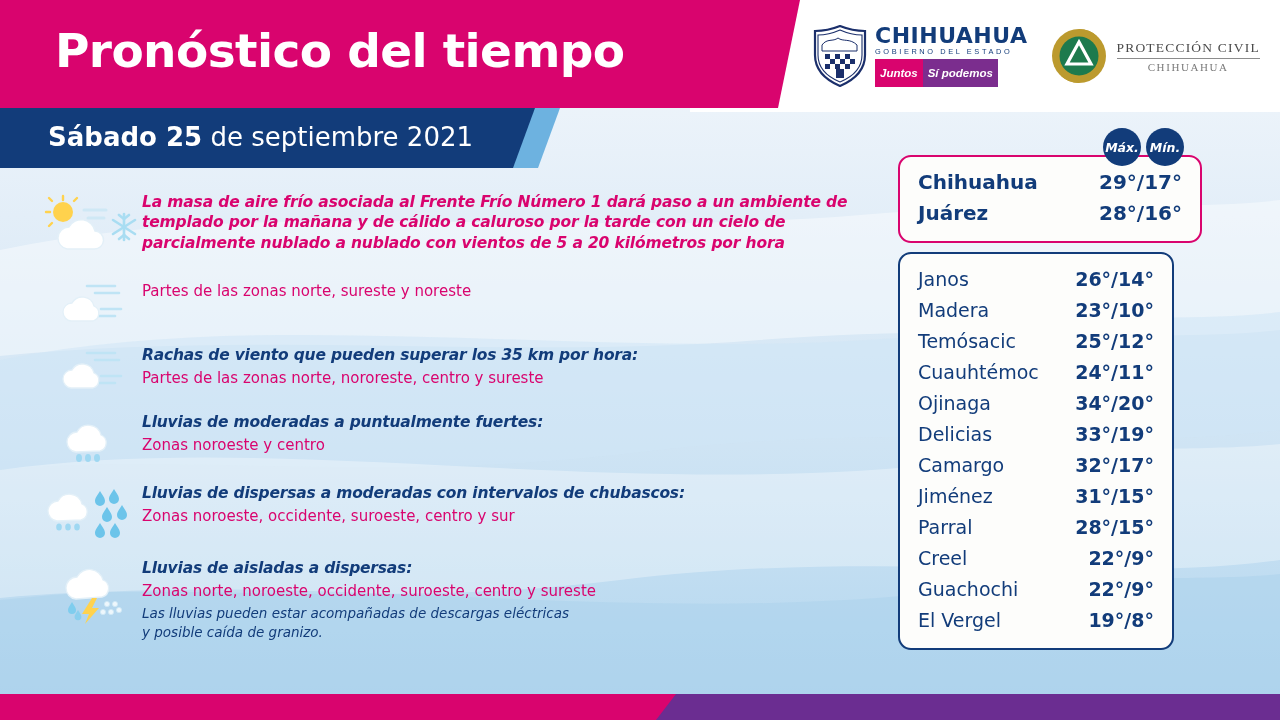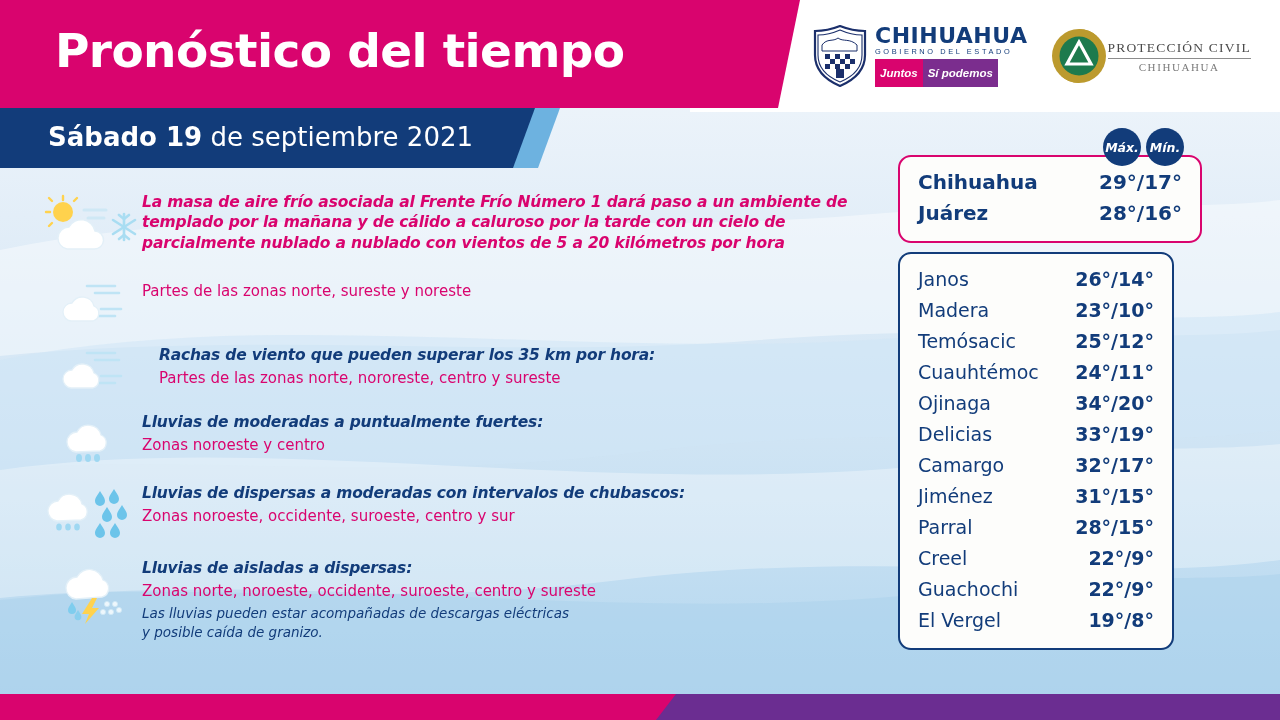--- a/index.html
+++ b/index.html
@@ -51,21 +51,21 @@
   
   .logos { position:absolute; left:812px; top:14px; height:84px; display:flex; align-items:center; gap:22px; z-index:7;}
   .logo-chih { display:flex; align-items:center; gap:7px; }
   .shield { width:56px; height:62px; }
   .chih-txt { display:flex; flex-direction:column; gap:1px; }
   .chih-name { font-size:22px; font-weight:bold; color:#123c7a; letter-spacing:0.5px; line-height:1; font-family:"DejaVu Sans", sans-serif;}
   .chih-sub { font-size:7.4px; color:#123c7a; letter-spacing:2.6px; line-height:1; }
   .chih-tag { display:flex; margin-top:2px; height:28px; }
   .tag-a { background:#d9046e; color:#fff; font-size:11.5px; font-weight:bold; font-style:italic; padding:0 5px; display:flex; align-items:center; }
   .tag-b { background:#7b2d8e; color:#fff; font-size:11.5px; font-weight:bold; font-style:italic; padding:0 5px; display:flex; align-items:center; }
-  .logo-pc { display:flex; align-items:center; }
+  .logo-pc { display:flex; align-items:center; gap:9px; }
   .pc-txt { display:flex; flex-direction:column; align-items:center; }
   .pc-name { font-size:13.5px; color:#4a4a4a; letter-spacing:1.2px; font-family:"Liberation Serif", serif; }
   .pc-rule { width:100%; height:1px; background:#8c8c8c; margin:2px 0; }
   .pc-sub { font-size:11px; color:#7a7a7a; letter-spacing:1.6px; font-family:"Liberation Serif", serif; }
 
   
   .forecast { position:absolute; left:42px; top:190px; width:810px; z-index:6; }
   .fc-row { display:flex; align-items:flex-start; }
   .fc-icon { width:100px; flex:0 0 100px; display:flex; justify-content:center; padding-top:2px; }
   .fc-body { flex:1; padding-top:2px; }
@@ -141,21 +141,21 @@
   <path d="M0 600 C 300 566, 620 628, 940 592 C 1120 572, 1200 582, 1280 574 L1280 700 L0 700 Z" fill="#a8d0ea" opacity="0.45"></path>
 </svg>
 
 <div class="header-wrap">
   <div class="hdr-white"></div>
   <div class="hdr-magenta"></div>
   <div class="hdr-title">Pronóstico del tiempo</div>
   <div class="date-bar"></div>
   <div class="date-accent"></div>
   <div class="date-text">
-    <b>Sábado 19</b><span> de septiembre 2021</span>
+    <b>Sábado 25</b><span> de septiembre 2021</span>
   </div>
 </div>
 
 <div class="logos">
   <div class="logo-chih">
     <svg class="shield" viewBox="0 0 56 62">
       <path d="M28 1 C18 5, 8 6, 3 6 L3 30 C3 46, 14 55, 28 61 C42 55, 53 46, 53 30 L53 6 C48 6, 38 5, 28 1 Z" fill="#fff" stroke="#1b2f6b" stroke-width="2.2"></path>
       <path d="M28 5 C19 9, 10 10, 6 10 L6 30 C6 44, 16 52, 28 57 C40 52, 50 44, 50 30 L50 10 C46 10, 37 9, 28 5 Z" fill="none" stroke="#1b2f6b" stroke-width="1.1"></path>
       <path d="M10 20 C15 13, 21 17, 26 13 C31 17, 38 13, 45 20 L45 26 L10 26 Z" fill="#fff" stroke="#1b2f6b" stroke-width="1"></path>
       <g fill="#1b2f6b">
@@ -242,21 +242,21 @@
             <line x1="40" y1="38" x2="58" y2="38"></line>
         </g>
         <path d="M6 34 a9 9 0 0 1 9 -9 a12 12 0 0 1 22 3 a8 8 0 0 1 -1 15 L14 43 a9 9 0 0 1 -8 -9 Z" fill="#ffffff" stroke="#e3f0f8" stroke-width="1.3"></path>
       </svg>
     </div>
     <div class="fc-body">
       <div class="fc-zones">Partes de las zonas norte, sureste y noreste</div>
     </div>
   </div>
 
-  <div class="fc-row" style="margin-bottom:17px;gap:17px;">
+  <div class="fc-row" style="margin-bottom:17px;">
     <div class="fc-icon">
       <svg width="70" height="48" viewBox="0 0 70 48">
         <g stroke="#bfe4f5" stroke-width="2.6" stroke-linecap="round">
           <line x1="30" y1="8" x2="58" y2="8"></line>
             <line x1="38" y1="15" x2="62" y2="15"></line>
           <line x1="44" y1="31" x2="64" y2="31"></line>
             <line x1="40" y1="38" x2="58" y2="38"></line>
         </g>
         <path d="M6 34 a9 9 0 0 1 9 -9 a12 12 0 0 1 22 3 a8 8 0 0 1 -1 15 L14 43 a9 9 0 0 1 -8 -9 Z" fill="#ffffff" stroke="#e3f0f8" stroke-width="1.3"></path>
       </svg>

